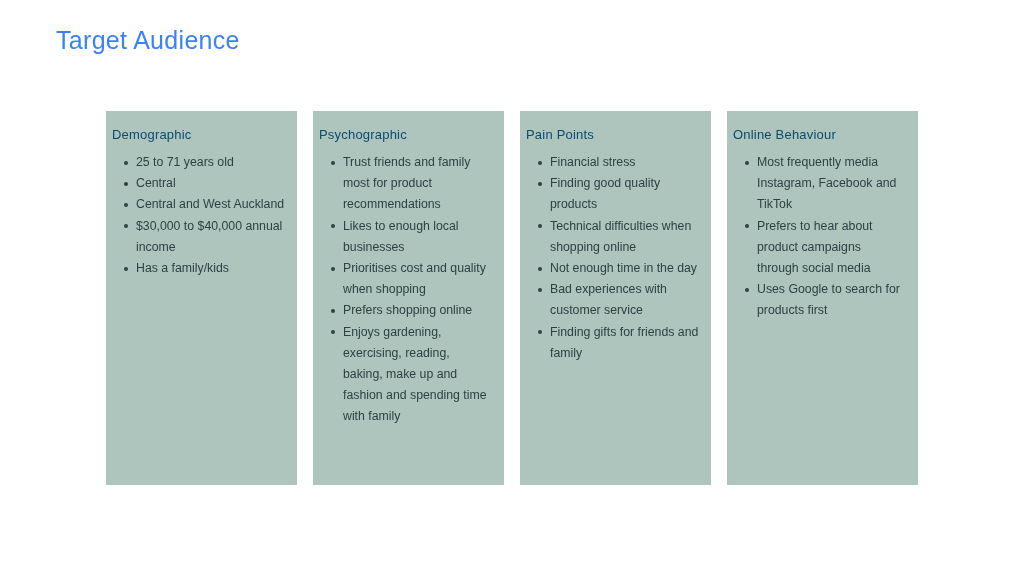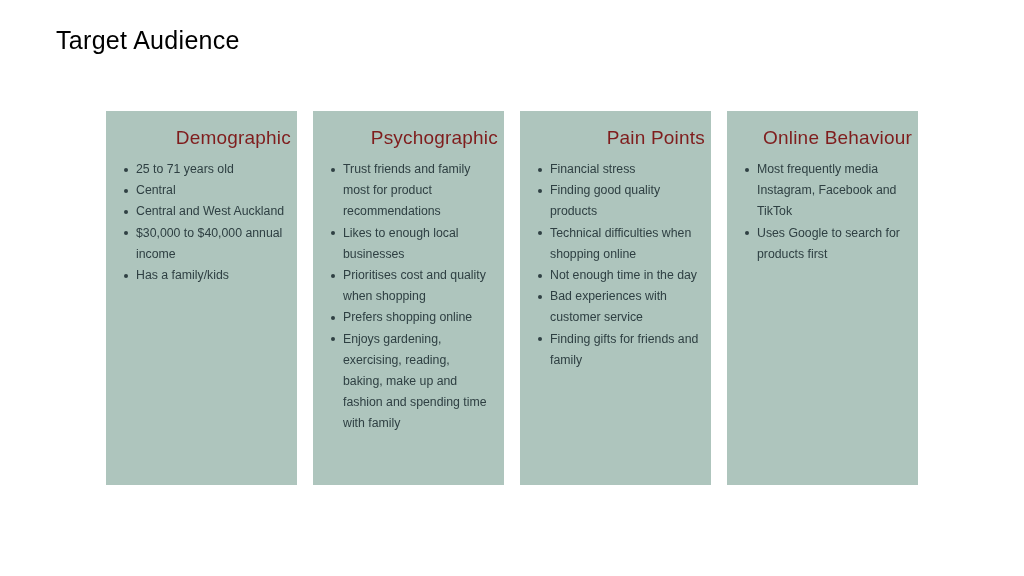--- a/index.html
+++ b/index.html
@@ -18,21 +18,21 @@
     width: 1024px;
     height: 576px;
     background: #ffffff;
   }
   .slide-title {
     position: absolute;
     left: 56px;
     top: 26px;
     font-size: 25px;
     font-weight: 400;
-    color: #000000;
+    color: #3b82f6;
     letter-spacing: 0.3px;
   }
   .columns {
     position: absolute;
     left: 106px;
     top: 111px;
     width: 812px;
     display: flex;
     flex-direction: row;
     gap: 16px;
@@ -41,24 +41,24 @@
   .card {
     width: 191px;
     background: #aec5bd;
     min-height: 374px;
     box-sizing: border-box;
     padding: 14px 0 18px 0;
     display: flex;
     flex-direction: column;
   }
   .card-title {
-    text-align: right;
-    font-size: 19px;
+    text-align: left;
+    font-size: 13px;
     font-weight: 400;
-    color: #7f1d1d;
+    color: #0c4a6e;
     padding: 2px 6px 10px 6px;
     letter-spacing: 0.2px;
   }
   .card-list {
     margin: 0;
     padding: 0 12px 0 30px;
     list-style: none;
   }
   .card-list li {
     position: relative;
@@ -119,18 +119,19 @@
         <li>Not enough time in the day</li>
         <li>Bad experiences with customer service</li>
         <li>Finding gifts for friends and family</li>
       </ul>
     </div>
 
     <div class="card">
       <div class="card-title">Online Behaviour</div>
       <ul class="card-list">
         <li>Most frequently media Instagram, Facebook and TikTok</li>
+        <li>Prefers to hear about product campaigns through social media</li>
         <li>Uses Google to search for products first</li>
       </ul>
     </div>
 
   </div>
 </div>
 
 </body></html>

